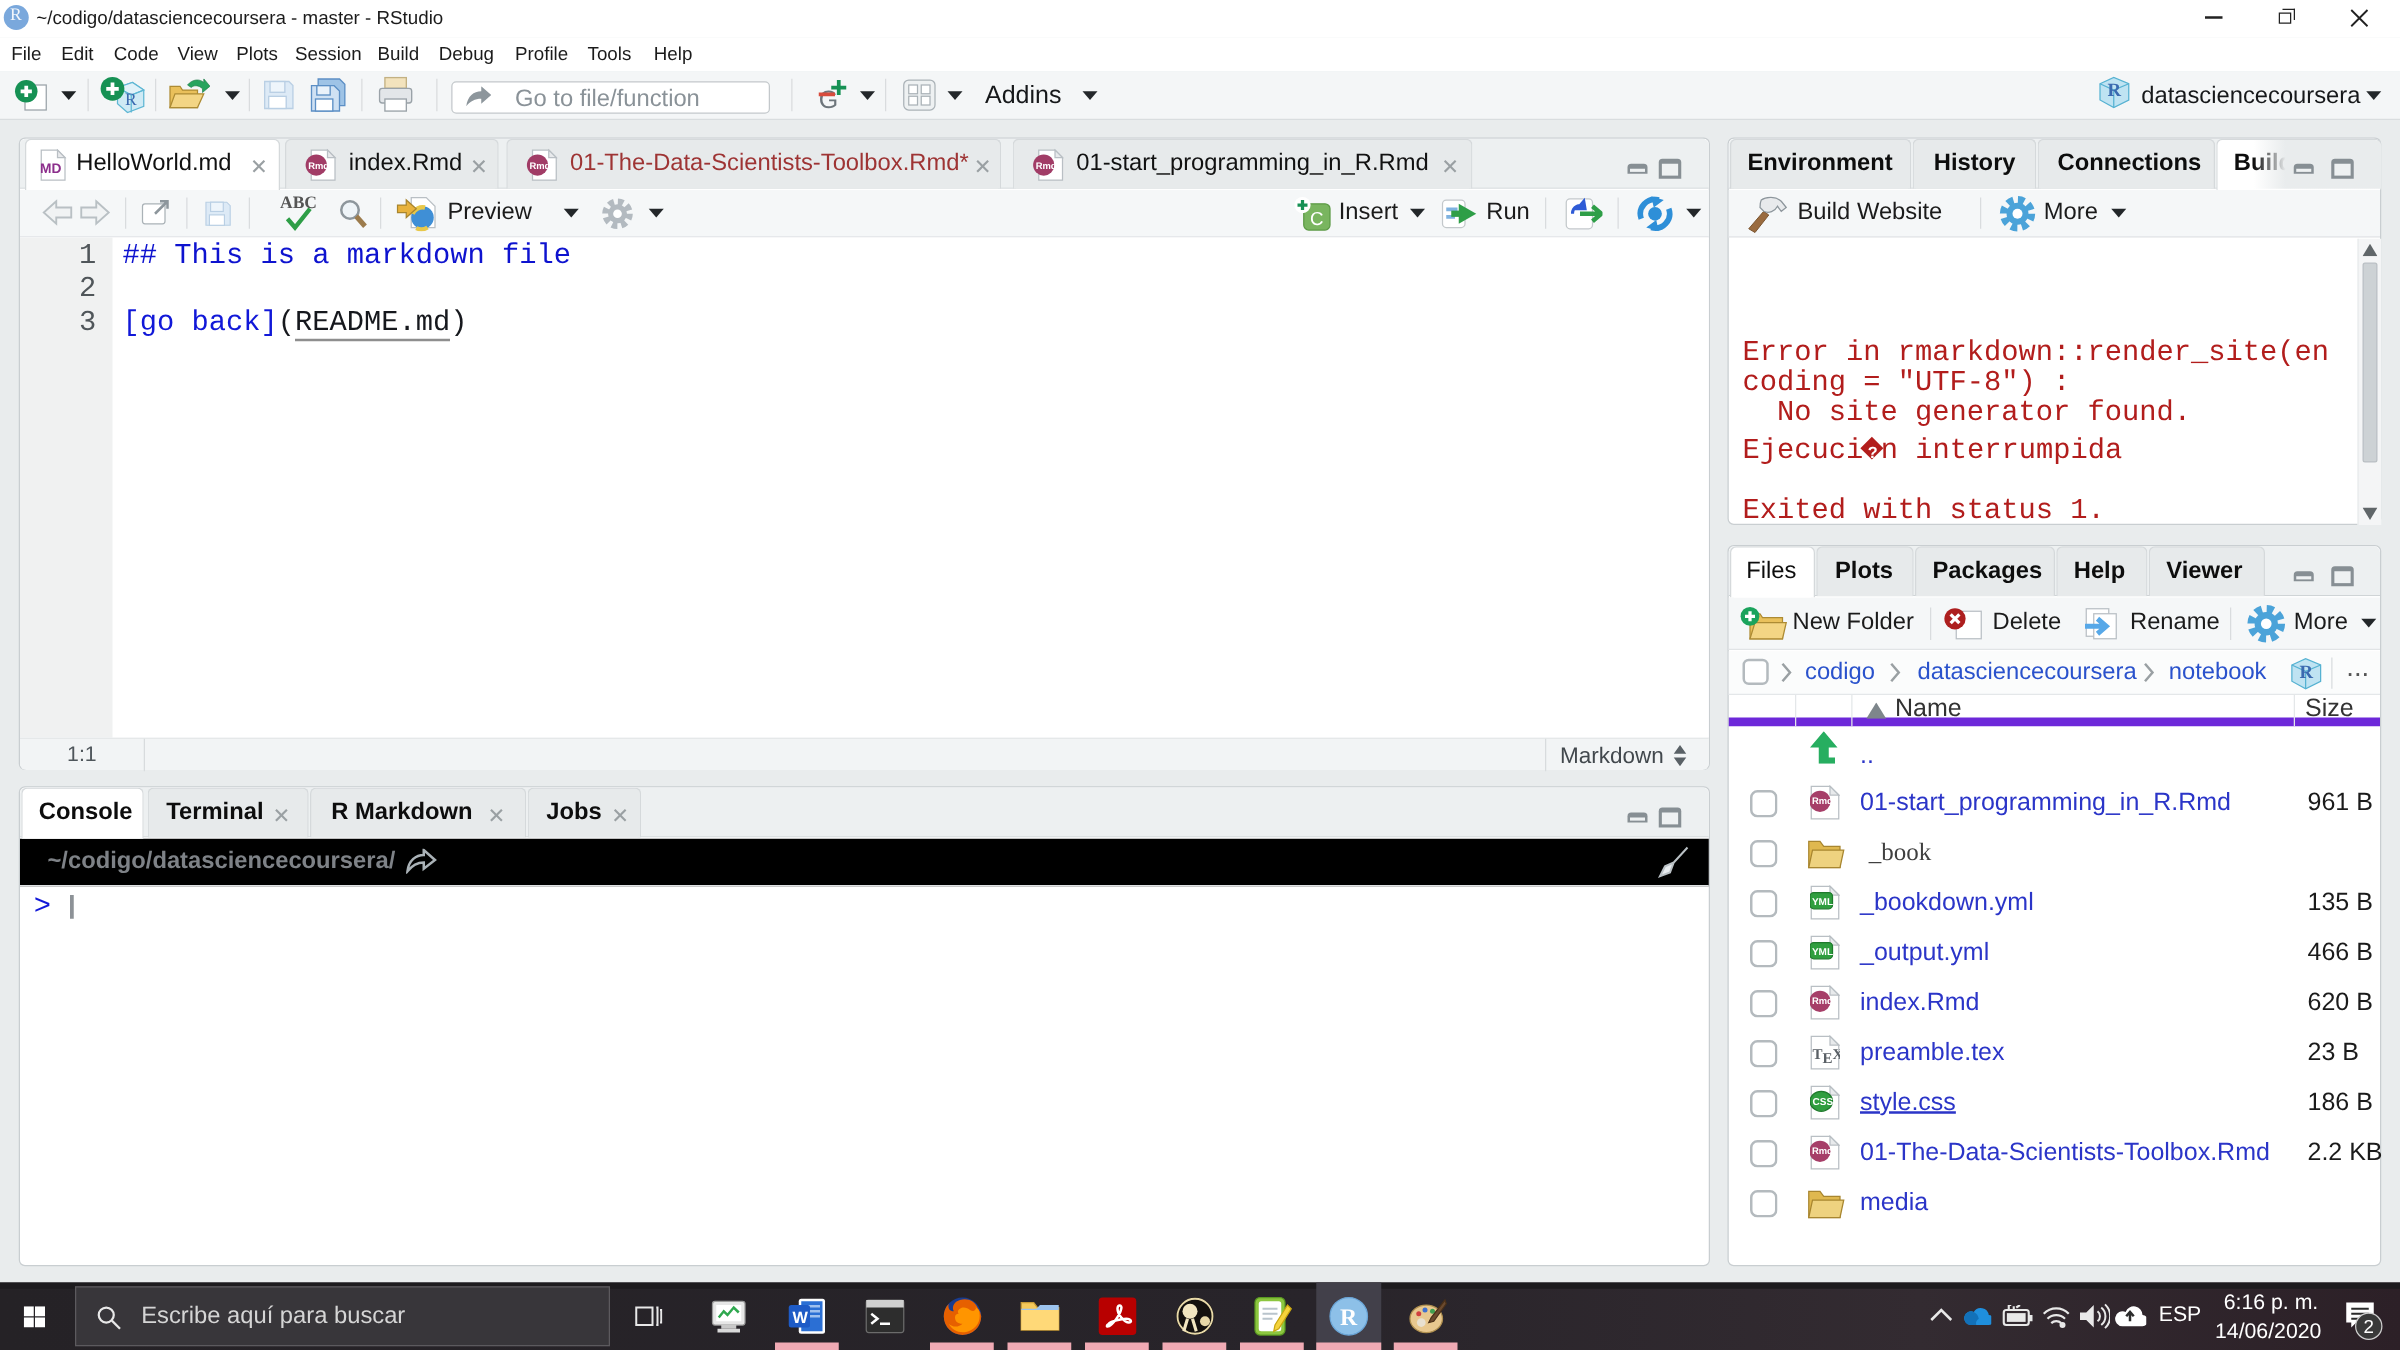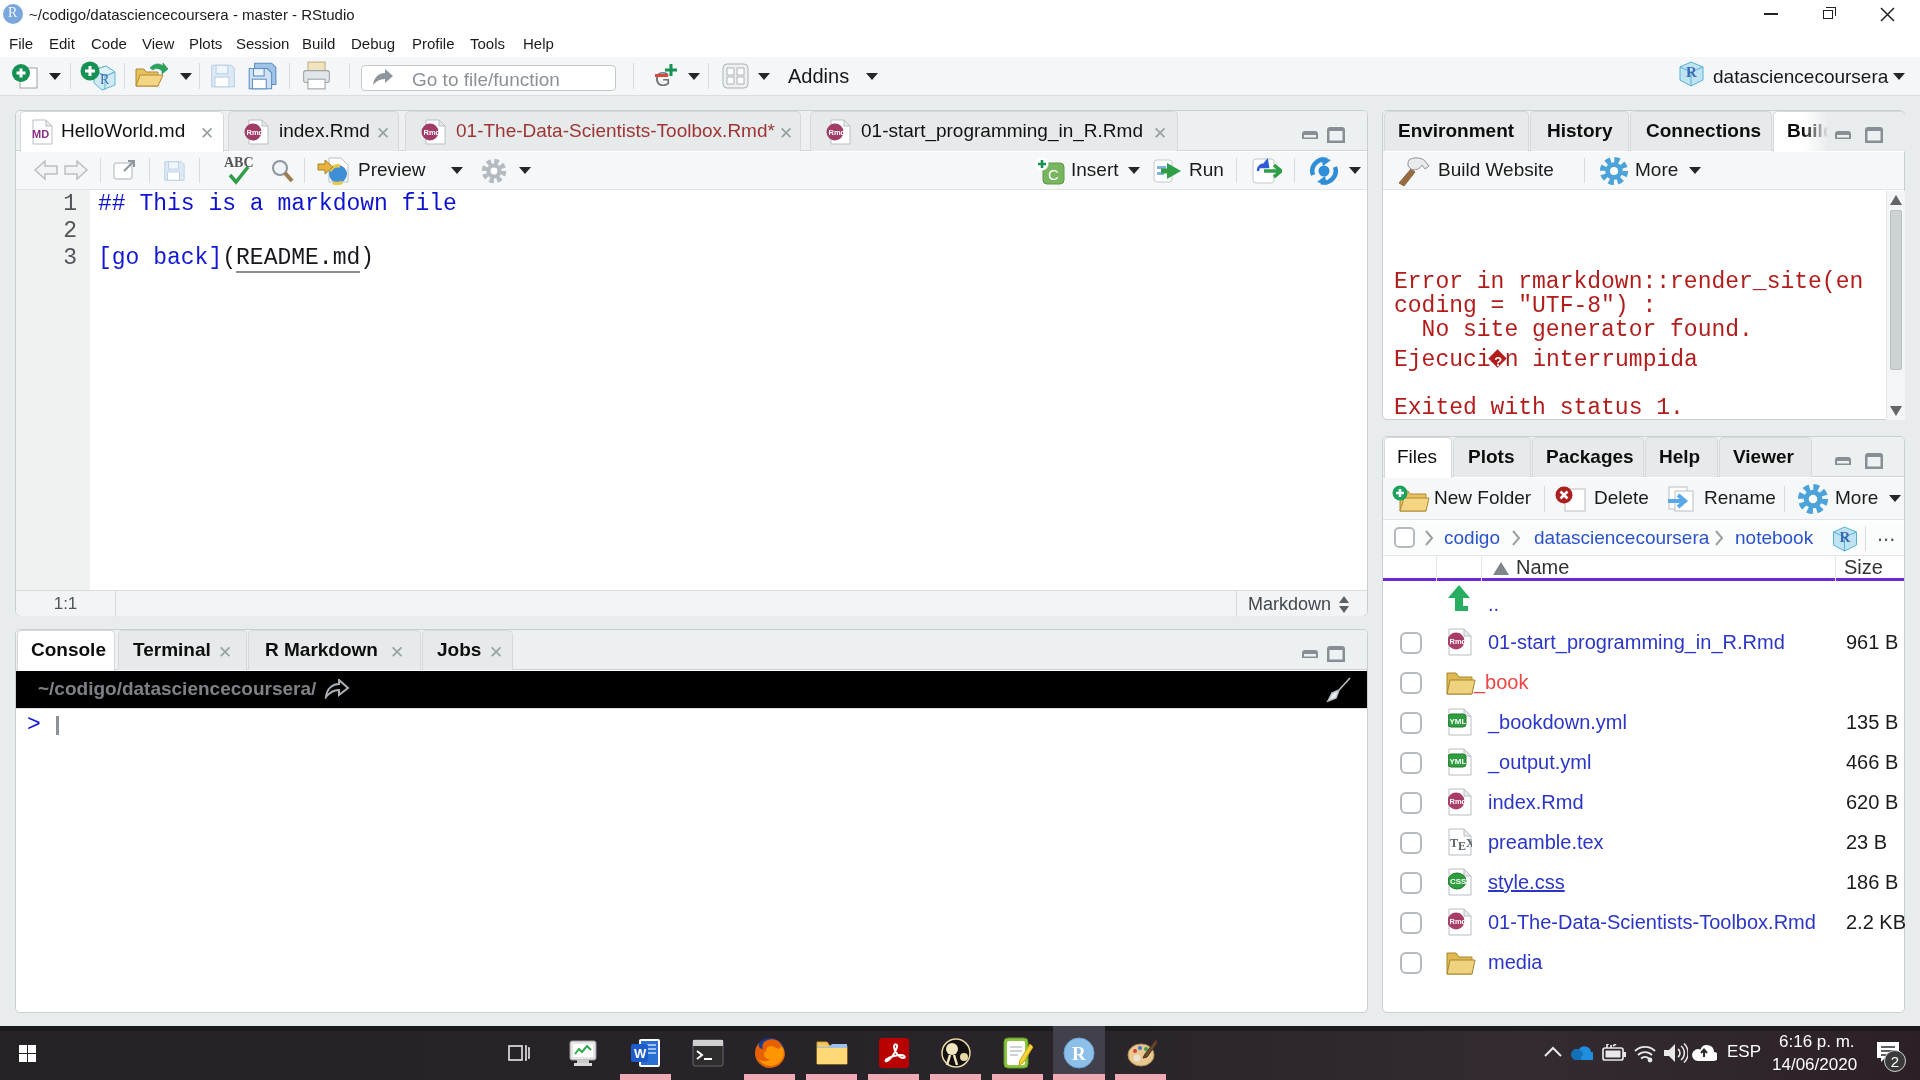--- a/index.html
+++ b/index.html
@@ -435,21 +435,21 @@
     <span class="abs" style="left:352px;top:6px;font-size:19px;color:#2a52cc;">notebook</span>
     <svg class="abs" style="left:448px;top:4px;" width="28" height="28" viewBox="0 0 27 28">
       <path d="M2 7 L13 2 L25 7 L25 20 L13 26 L2 20 Z" fill="#bfe3f2" stroke="#56b2d2"></path>
       <path d="M2 7 L13 12 L25 7 M13 12 L13 26" stroke="#56b2d2" fill="none"></path>
       <text x="8" y="17" font-size="15" fill="#3b6ab0" font-family="Liberation Serif" font-weight="bold">R</text>
     </svg>
     <div class="sep" style="left:482px;top:5px;height:25px;"></div>
     <span class="abs" style="left:494px;top:0px;font-size:22px;color:#555;">...</span>
   </div>
 
-  <div class="abs" style="left:0;top:119px;width:521px;height:25px;border-bottom:3px solid #6d28d9;">
+  <div class="abs" style="left:0;top:119px;width:521px;height:25px;border-bottom:7px solid #6d28d9;">
     <div class="sep" style="left:53px;top:0;height:25px;background:#e4e7e9;"></div>
     <div class="sep" style="left:98px;top:0;height:25px;background:#e4e7e9;"></div>
     <div class="sep" style="left:452px;top:0;height:25px;background:#e4e7e9;"></div>
     <svg class="abs" style="left:110px;top:6px;" width="16" height="13">
         <path d="M8 0 L16 13 L0 13 Z" fill="#7e868b"></path>
       </svg>
     <span class="abs" style="left:133px;top:0px;font-size:20px;color:#333;">Name</span>
     <span class="abs" style="left:461px;top:0px;font-size:20px;color:#333;">Size</span>
   </div>
 
@@ -502,21 +502,21 @@
       </svg>
     <span class="abs" style="left:105px;top:48px;color:#2b35c8;">01-start_programming_in_R.Rmd</span>
     <span class="abs" style="left:463px;top:48px;color:#1b1b1b;">961 B</span>
 
     <svg class="abs" style="left:17px;top:89px;" width="22" height="22">
         <use href="#cbx"></use>
       </svg>
     <svg class="abs" style="left:63px;top:86px;" width="30" height="26" viewBox="0 0 30 26">
         <use href="#folder"></use>
       </svg>
-    <span class="abs" style="left:91px;top:88px;color:#ef4444;">_book</span>
+    <span class="abs" style="left:112px;top:88px;color:#404040;font-family:Liberation Serif, serif;">_book</span>
 
     <svg class="abs" style="left:17px;top:129px;" width="22" height="22">
         <use href="#cbx"></use>
       </svg>
     <svg class="abs" style="left:65px;top:125px;" width="24" height="28" viewBox="0 0 24 28">
         <use href="#ymlfile"></use>
       </svg>
     <span class="abs" style="left:105px;top:128px;color:#2b35c8;">_bookdown.yml</span>
     <span class="abs" style="left:463px;top:128px;color:#1b1b1b;">135 B</span>
 
@@ -577,20 +577,27 @@
 
 <div class="abs" id="taskbar" style="left:0;top:1026px;width:1920px;height:54px;background:linear-gradient(90deg,#252226 0%,#28242a 55%,#332b31 80%,#2c2027 100%);">
     <div class="abs" style="left:0;top:0;width:1920px;height:5px;background:#1d1b1e;"></div>
   <svg class="abs" style="left:19px;top:19px;" width="17" height="17" viewBox="0 0 17 17">
       <rect x="0" y="0" width="8" height="8" fill="#fff"></rect>
       <rect x="9" y="0" width="8" height="8" fill="#fff"></rect>
       <rect x="0" y="9" width="8" height="8" fill="#fff"></rect>
       <rect x="9" y="9" width="8" height="8" fill="#fff"></rect>
     </svg>
 
+  <div class="abs" style="left:60px;top:3px;width:428px;height:48px;background:#38363a;border:1px solid #5c5a5e;">
+    <svg class="abs" style="left:16px;top:14px;" width="20" height="20" viewBox="0 0 20 20">
+        <circle cx="8" cy="8" r="6" fill="none" stroke="#e8e8e8" stroke-width="1.8"></circle>
+        <path d="M12.5 12.5 L19 19" stroke="#e8e8e8" stroke-width="1.8"></path>
+      </svg>
+    <span class="abs" style="left:52px;top:12px;font-size:19px;color:#d5d5d5;">Escribe aquí para buscar</span>
+  </div>
 
   <svg class="abs" style="left:508px;top:16px;" width="22" height="22" viewBox="0 0 22 22">
       <rect x="1" y="4" width="13" height="14" fill="none" stroke="#e8e8e8" stroke-width="1.6"></rect>
       <path d="M17 4 h1 v14 h-1 M20 6 h1 v10 h-1" stroke="#e8e8e8" stroke-width="1.6" fill="none"></path>
     </svg>
 
   <div id="apps">
 
     <svg class="abs" style="left:567px;top:11px;" width="32" height="32" viewBox="0 0 32 32">
         <rect x="3" y="4" width="26" height="19" rx="2" fill="#e6e6e6" stroke="#9a9a9a"></rect>

